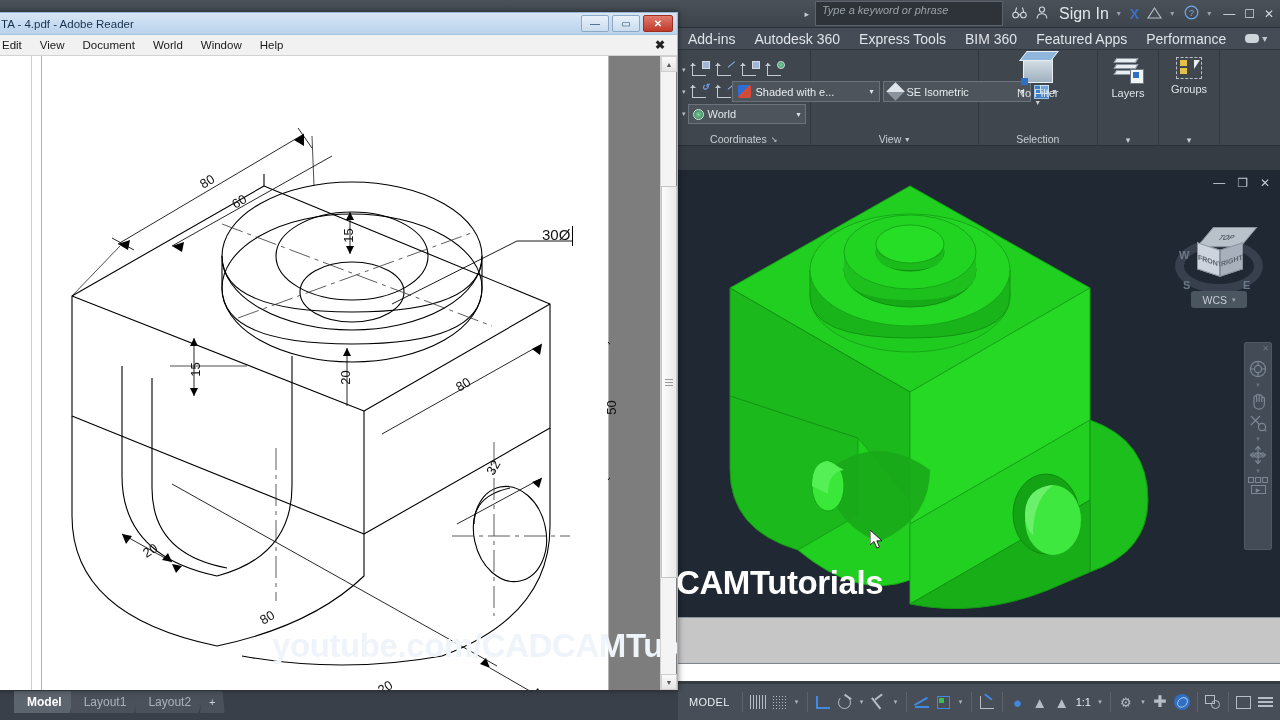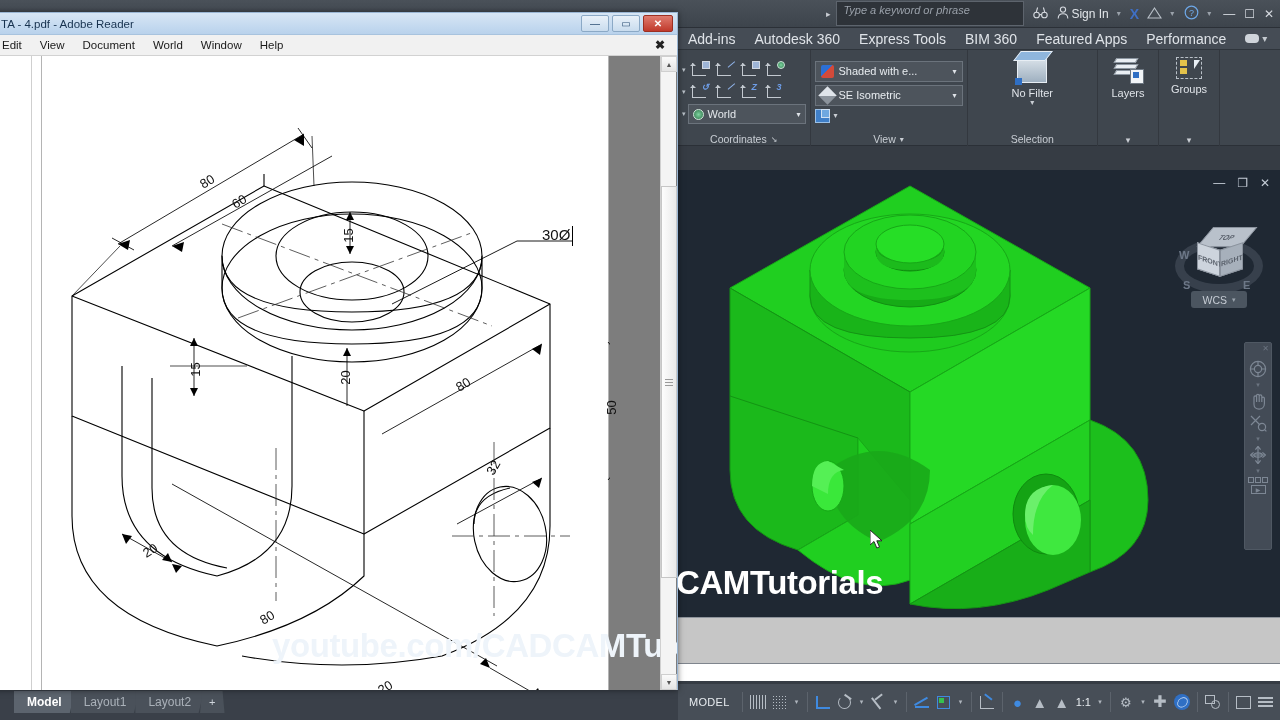--- a/index.html
+++ b/index.html
@@ -20,21 +20,21 @@
     padding-right: 6px; border-bottom: 1px solid #2b3037;
   }
   .tb-caret { color: #c8ccd2; font-size: 9px; margin-right: 6px; }
   .search-box {
     width: 188px; height: 25px; background: #2e3339;
     border: 1px solid #5d646d; color: #9aa1aa;
     font-size: 11px; font-style: italic; line-height: 17px;
     padding-left: 6px; overflow: hidden; white-space: nowrap;
   }
   .tb-icon { color: #d6dae0; margin-left: 9px; font-size: 13px; line-height: 1; }
-  .tb-signin { color: #e2e6ea; font-size: 12px; margin-left: 2px; }
+  .tb-signin { color: #e2e6ea; font-size: 16px; margin-left: 11px; }
   .tb-sep { color: #9aa1aa; font-size: 8px; margin-left: 8px; }
   .tb-x { color: #3f6fc4; font-weight: bold; font-size: 14px; margin-left: 9px; }
   .tb-a { color: #b9c0c8; font-size: 14px; margin-left: 8px; }
   .tb-help { color: #d6dae0; font-size: 13px; margin-left: 10px; }
   .win-btns { margin-left: 12px; display: flex; gap: 9px; color: #d6dae0; font-size: 12px; }
 
   
   .acad-tabs {
     position: absolute; left: 0; top: 28px; width: 1280px; height: 22px;
     background: #454c55; display: flex; align-items: center;
@@ -83,21 +83,21 @@
                            background:#8fb2e8; transform: rotate(-40deg);}
   .world-combo {
     width: 118px; height: 20px; background: #4d545c; border: 1px solid #6b737c;
     display: flex; align-items: center; gap: 4px; padding: 0 4px;
     color: #e3e7eb; font-size: 11px; margin-top: 2px;
   }
   .mini-globe { width: 11px; height: 11px; border-radius: 50%;
                 background: radial-gradient(#7fd4a0, #2a6f46); border: 1px solid #cfe8da; flex:none;}
   .combo-caret { margin-left: auto; font-size: 8px; color: #dfe3e8; }
 
-  .view-col { display: flex; flex-direction: column; gap: 3px; justify-content: space-between; }
+  .view-col { display: flex; flex-direction: row; gap: 3px; justify-content: space-between; }
   .vcombo {
     width: 148px; height: 21px; background: #4d545c; border: 1px solid #6b737c;
     display: flex; align-items: center; gap: 5px; padding: 0 5px;
     color: #e8ecf0; font-size: 11px; overflow: hidden; white-space: nowrap;
   }
   .sw-ico { width: 13px; height: 13px; flex: none;
             background: linear-gradient(135deg,#2c6fd4 45%, #d24a3a 45%); border-radius: 2px; }
   .vs-ico { width: 13px; height: 13px; flex: none;
             background: linear-gradient(135deg,#dfe4ea 50%, #8b939c 50%);
             transform: rotate(45deg); }

